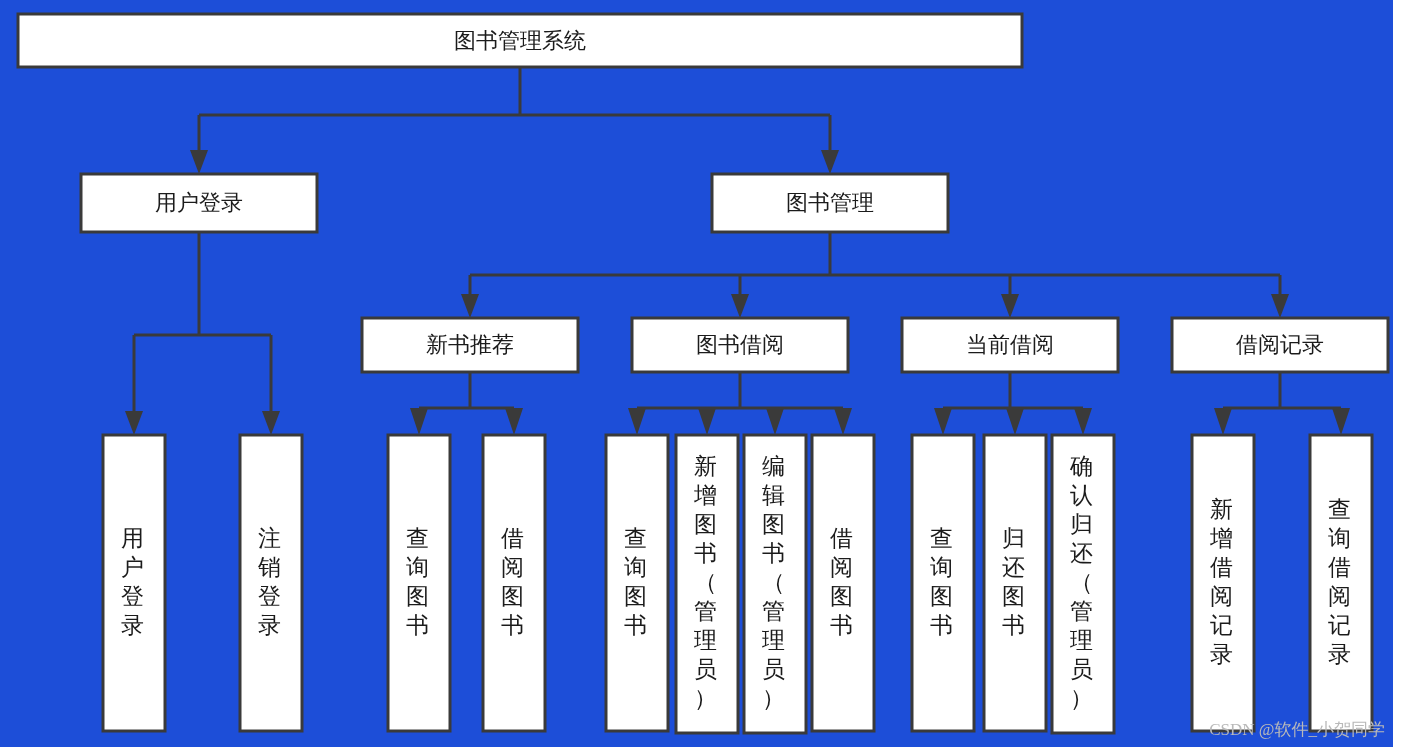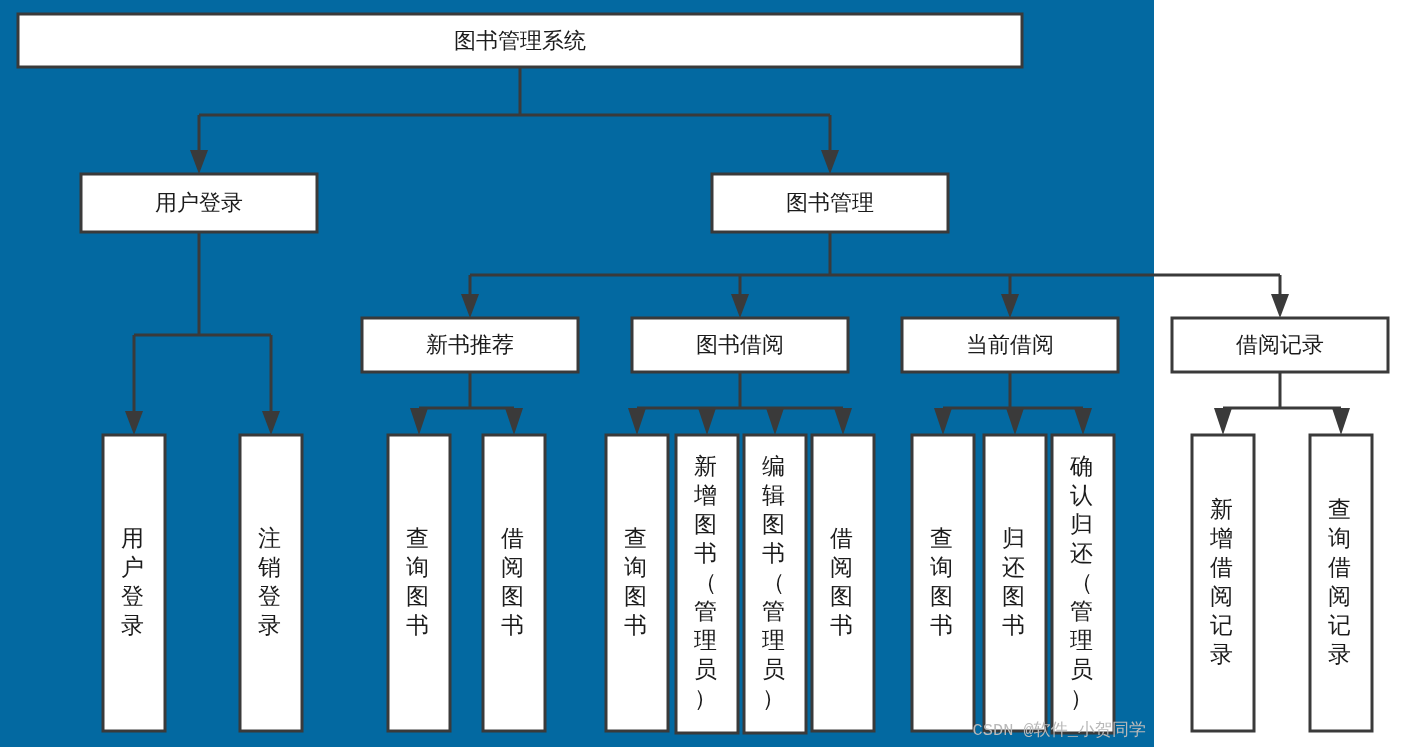--- a/index.html
+++ b/index.html
@@ -8,23 +8,23 @@
     background: #ffffff;
   }
   body {
     width: 1405px;
     height: 747px;
     font-family: "Liberation Sans", "DejaVu Sans", sans-serif;
     overflow: hidden;
   }
   #diagram-root {
     position: relative;
-    width: 1154px;
+    width: 1393px;
     height: 747px;
-    background: #0369a1;
+    background: #1d4ed8;
     text-align: right;
   }
   svg#flow {
     position: absolute;
     left: 0;
     top: 0;
     width: 1405px;
     height: 747px;
   }
   .node-box {
@@ -52,21 +52,21 @@
   .vlabel {
     font-family: "Liberation Sans", "DejaVu Sans", sans-serif;
     font-size: 23px;
     fill: #1b1b1b;
     letter-spacing: 3px;
   }
   .watermark {
     position: absolute;
     right: 8px;
     bottom: 6px;
-    font-family: Liberation Mono, monospace;
+    font-family: Liberation Serif, serif;
     font-size: 17px;
     color: #b9b9b9;
     white-space: nowrap;
     user-select: none;
   }
 </style>
 </head>
 <body>
 
 <div id="diagram-root">

